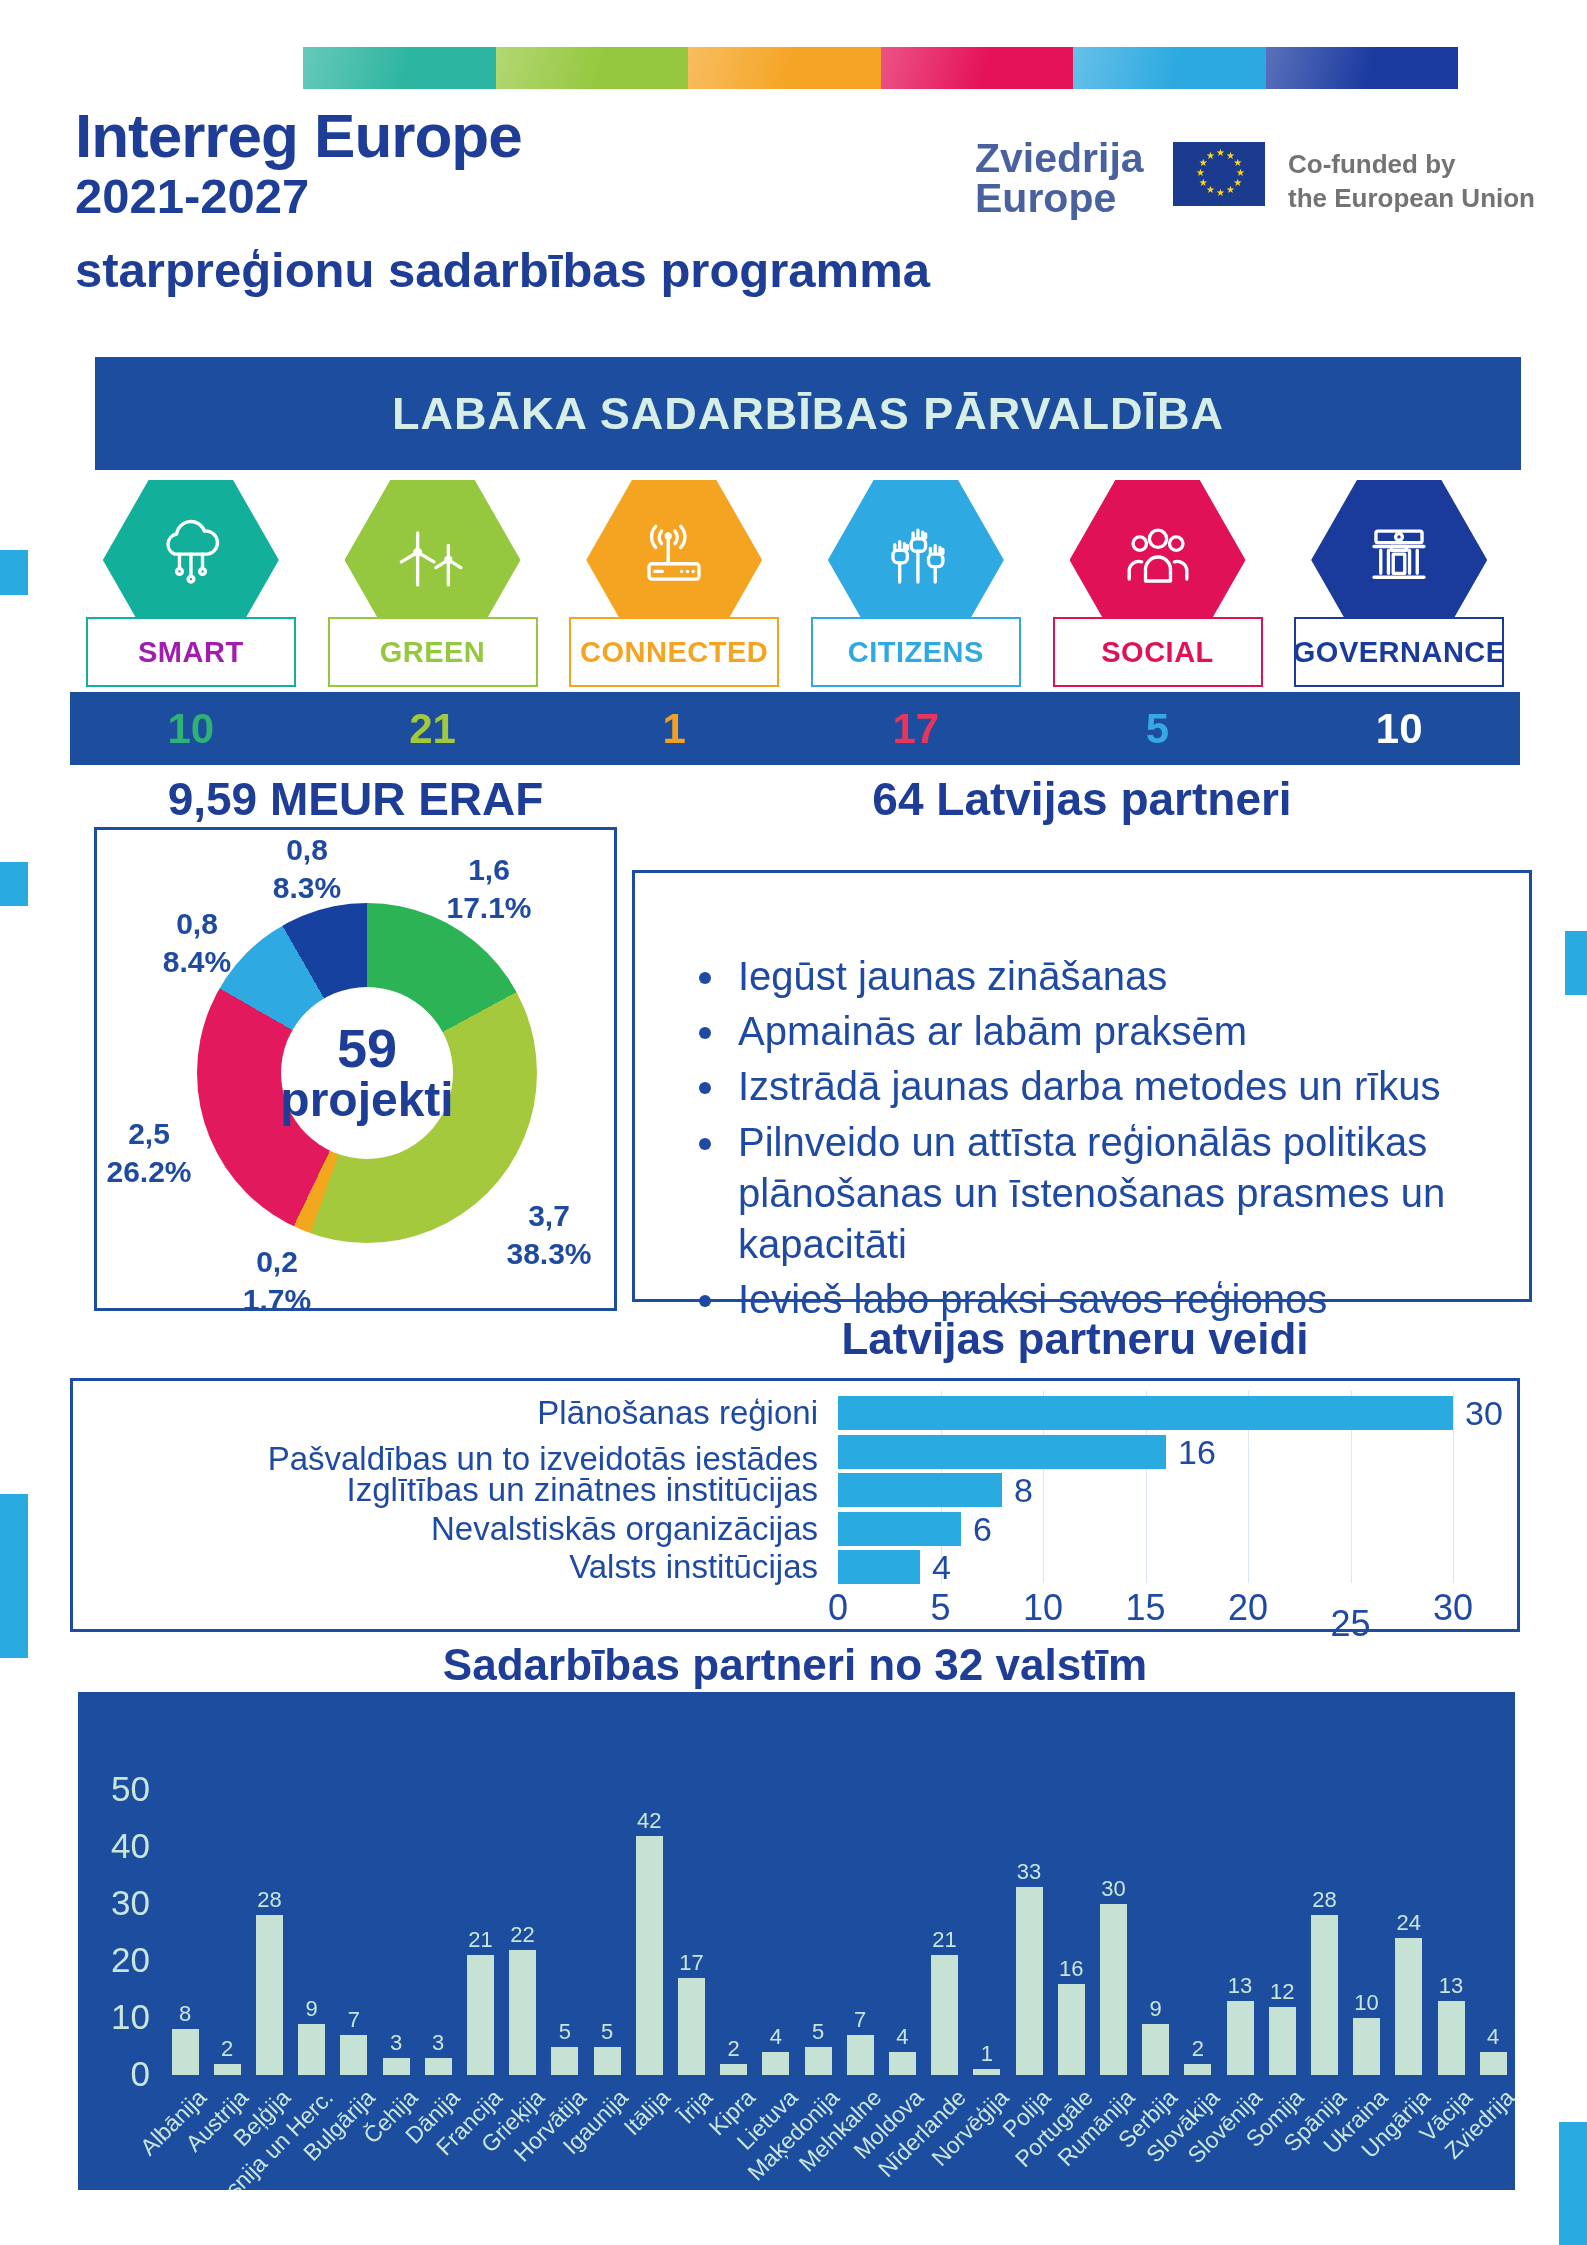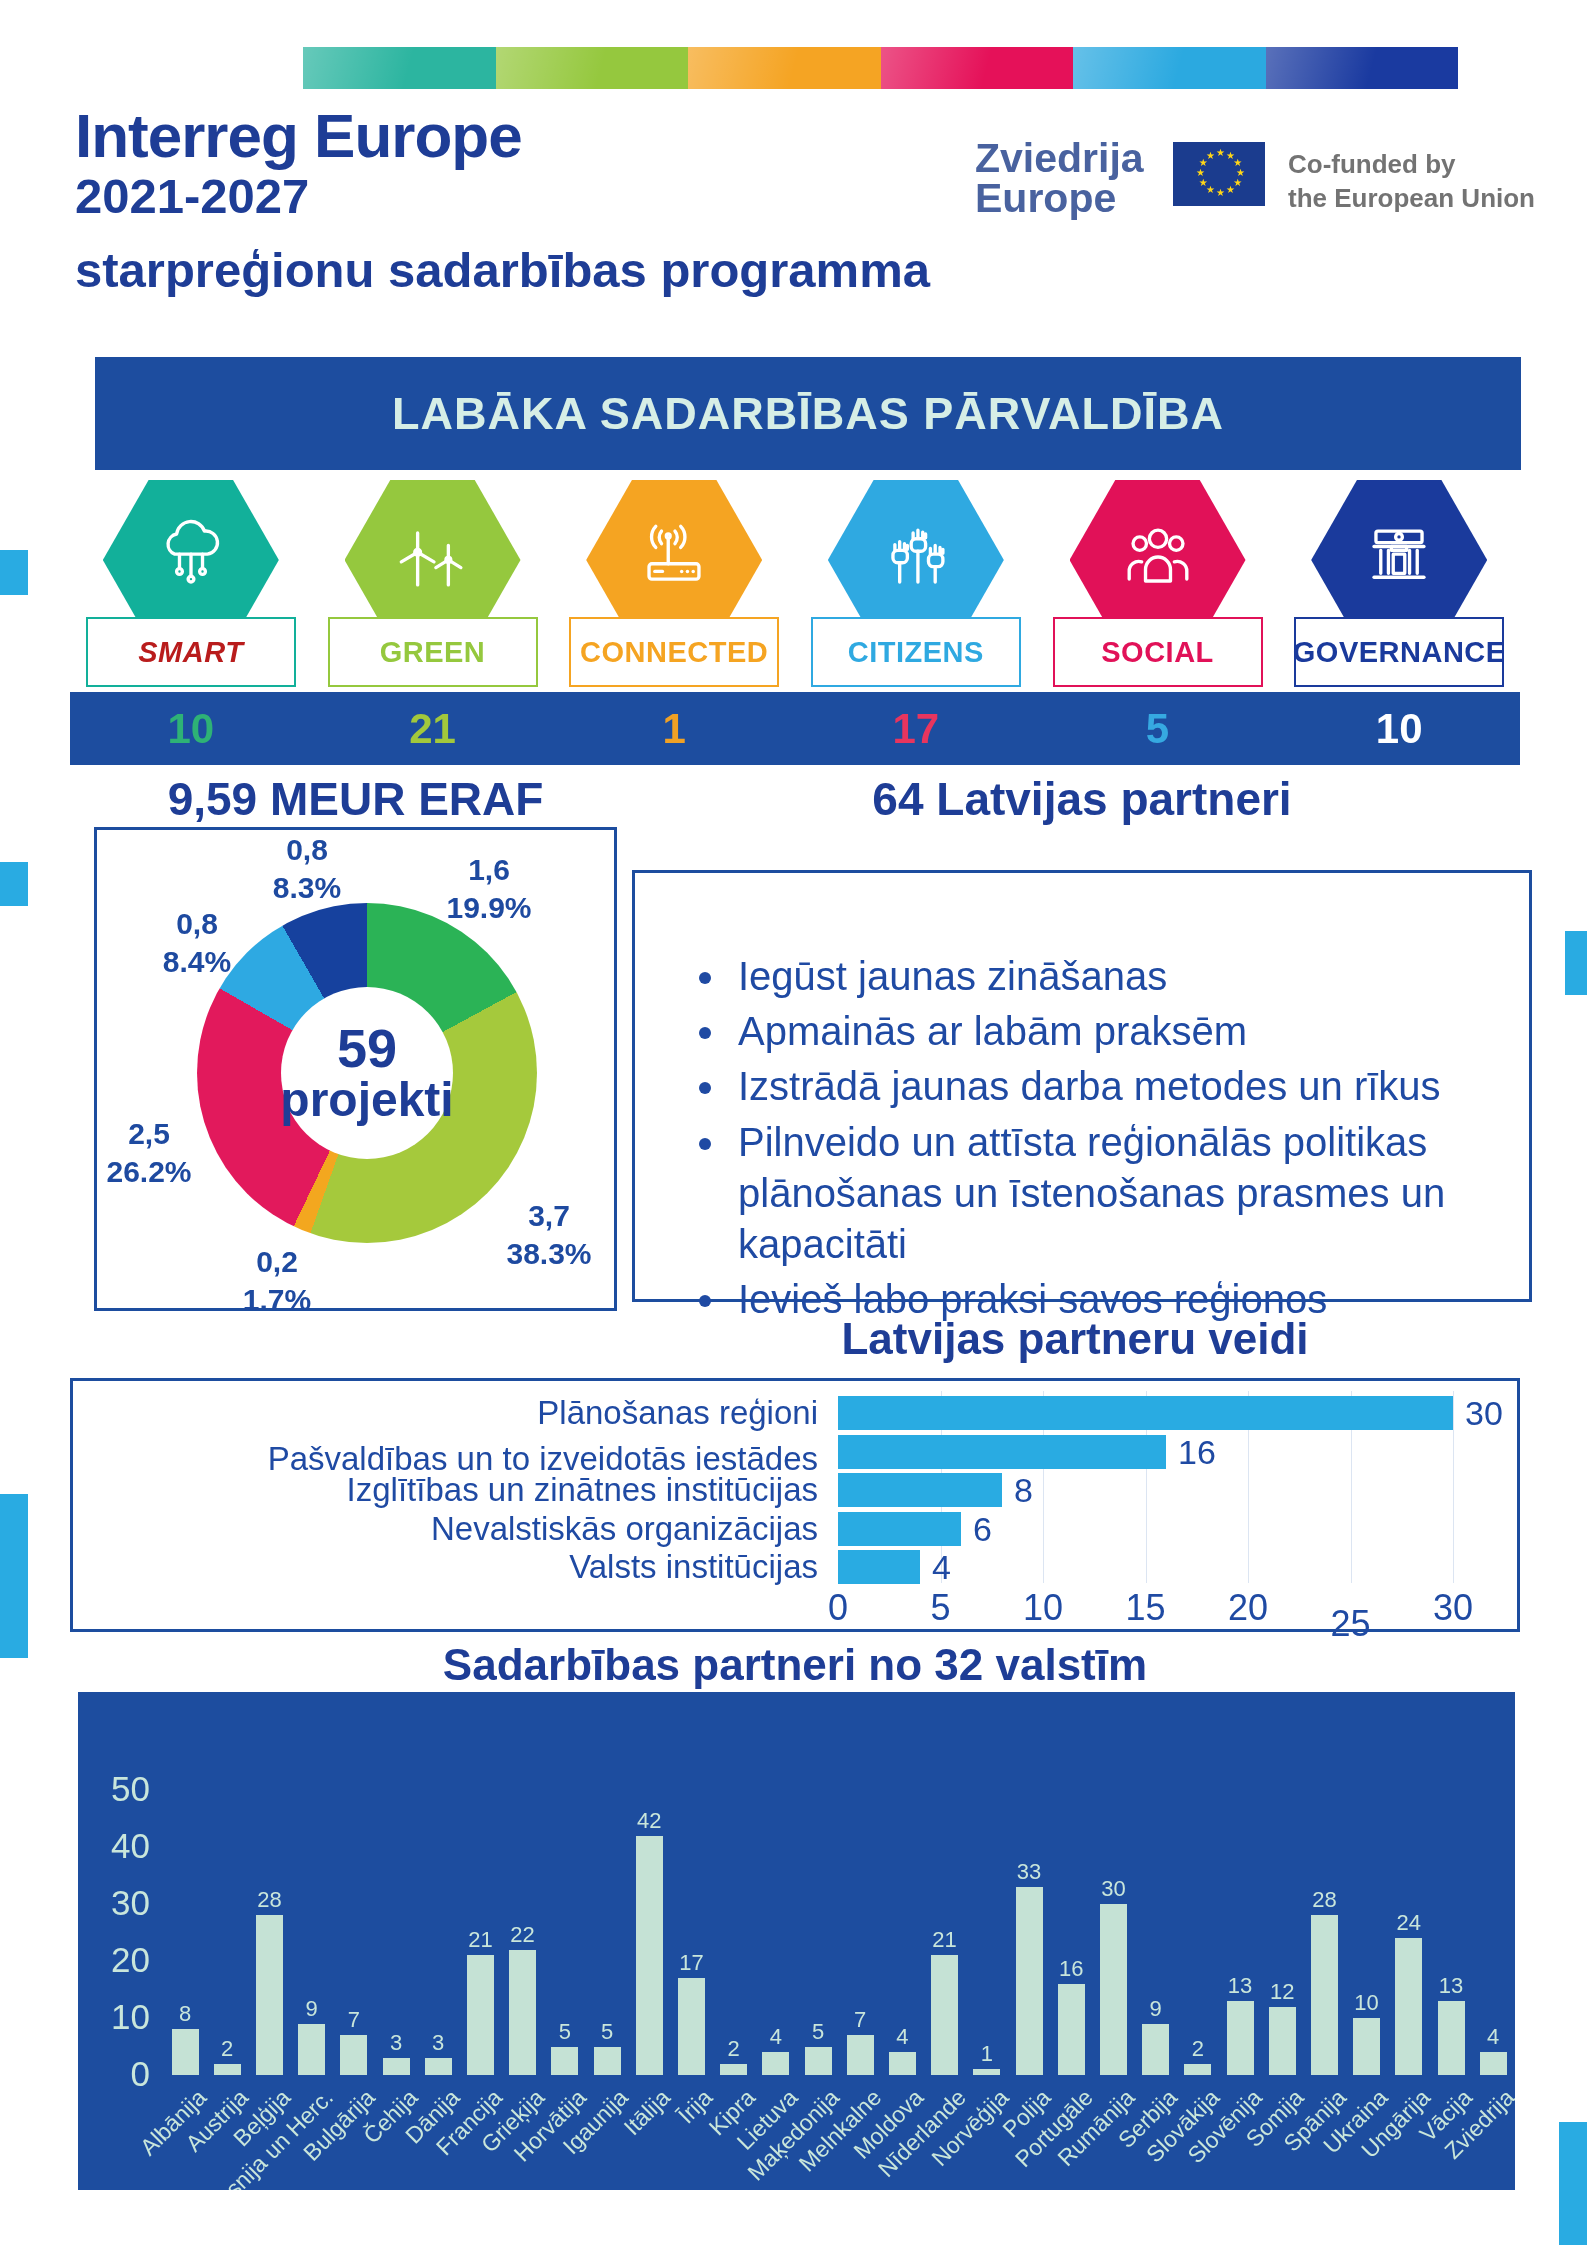--- a/index.html
+++ b/index.html
@@ -152,21 +152,21 @@
       <div class="hex-col">
         <div class="hex" style="background: rgb(18, 176, 154);">
           <div><svg fill="none" stroke="#FFFFFF" stroke-width="3.5" stroke-linecap="round" stroke-linejoin="round" viewBox="0 0 100 100">
               <path d="M33 46a11 11 0 0 1 2-21 15 15 0 0 1 29-3 11 11 0 0 1 3 24z"></path>
               <path d="M38 46v14m12-14v22m12-22v14"></path>
               <circle cx="38" cy="64" r="3"></circle>
               <circle cx="50" cy="72" r="3"></circle>
               <circle cx="62" cy="64" r="3"></circle>
             </svg></div>
         </div>
-        <div class="hex-label" style="border-color: rgb(18, 176, 154); color: #b91c1c; font-style: italic;">SMART</div>
+        <div class="hex-label" style="border-color: rgb(18, 176, 154); color: #a21caf;">SMART</div>
       </div>
       <div class="hex-col">
         <div class="hex" style="background: rgb(149, 200, 62);">
           <div><svg fill="none" stroke="#FFFFFF" stroke-width="3.5" stroke-linecap="round" stroke-linejoin="round" viewBox="0 0 100 100">
               <path d="M34 46v32"></path>
               <path d="M34 44V24m0 20l-17 10m17-10l17 10"></path>
               <circle cx="34" cy="44" r="3"></circle>
               <path d="M66 54v24"></path>
               <path d="M66 52V37m0 15l-13 8m13-8l13 8"></path>
               <circle cx="66" cy="52" r="2.5"></circle>
@@ -244,21 +244,21 @@
 
   <div class="eraf-title">9,59 MEUR ERAF</div>
   <div class="donut-box">
     <div class="donut" id="donut" style="background: conic-gradient(rgb(43, 179, 86) 0%, rgb(43, 179, 86) 17.1%, rgb(165, 201, 60) 17.1%, rgb(165, 201, 60) 55.4%, rgb(243, 167, 31) 55.4%, rgb(243, 167, 31) 57.1%, rgb(226, 25, 92) 57.1%, rgb(226, 25, 92) 83.3%, rgb(46, 169, 226) 83.3%, rgb(46, 169, 226) 91.7%, rgb(22, 65, 158) 91.7%, rgb(22, 65, 158) 100%);"></div>
     <div class="donut-center">
       <div class="v">59</div>
       <div class="l">projekti</div>
     </div>
   <div class="donut-label dl0">
         <div>1,6</div>
-        <div>19.9%</div>
+        <div>17.1%</div>
       </div>
       <div class="donut-label dl1">
         <div>3,7</div>
         <div>38.3%</div>
       </div>
       <div class="donut-label dl2">
         <div>0,2</div>
         <div>1.7%</div>
       </div>
       <div class="donut-label dl3">

